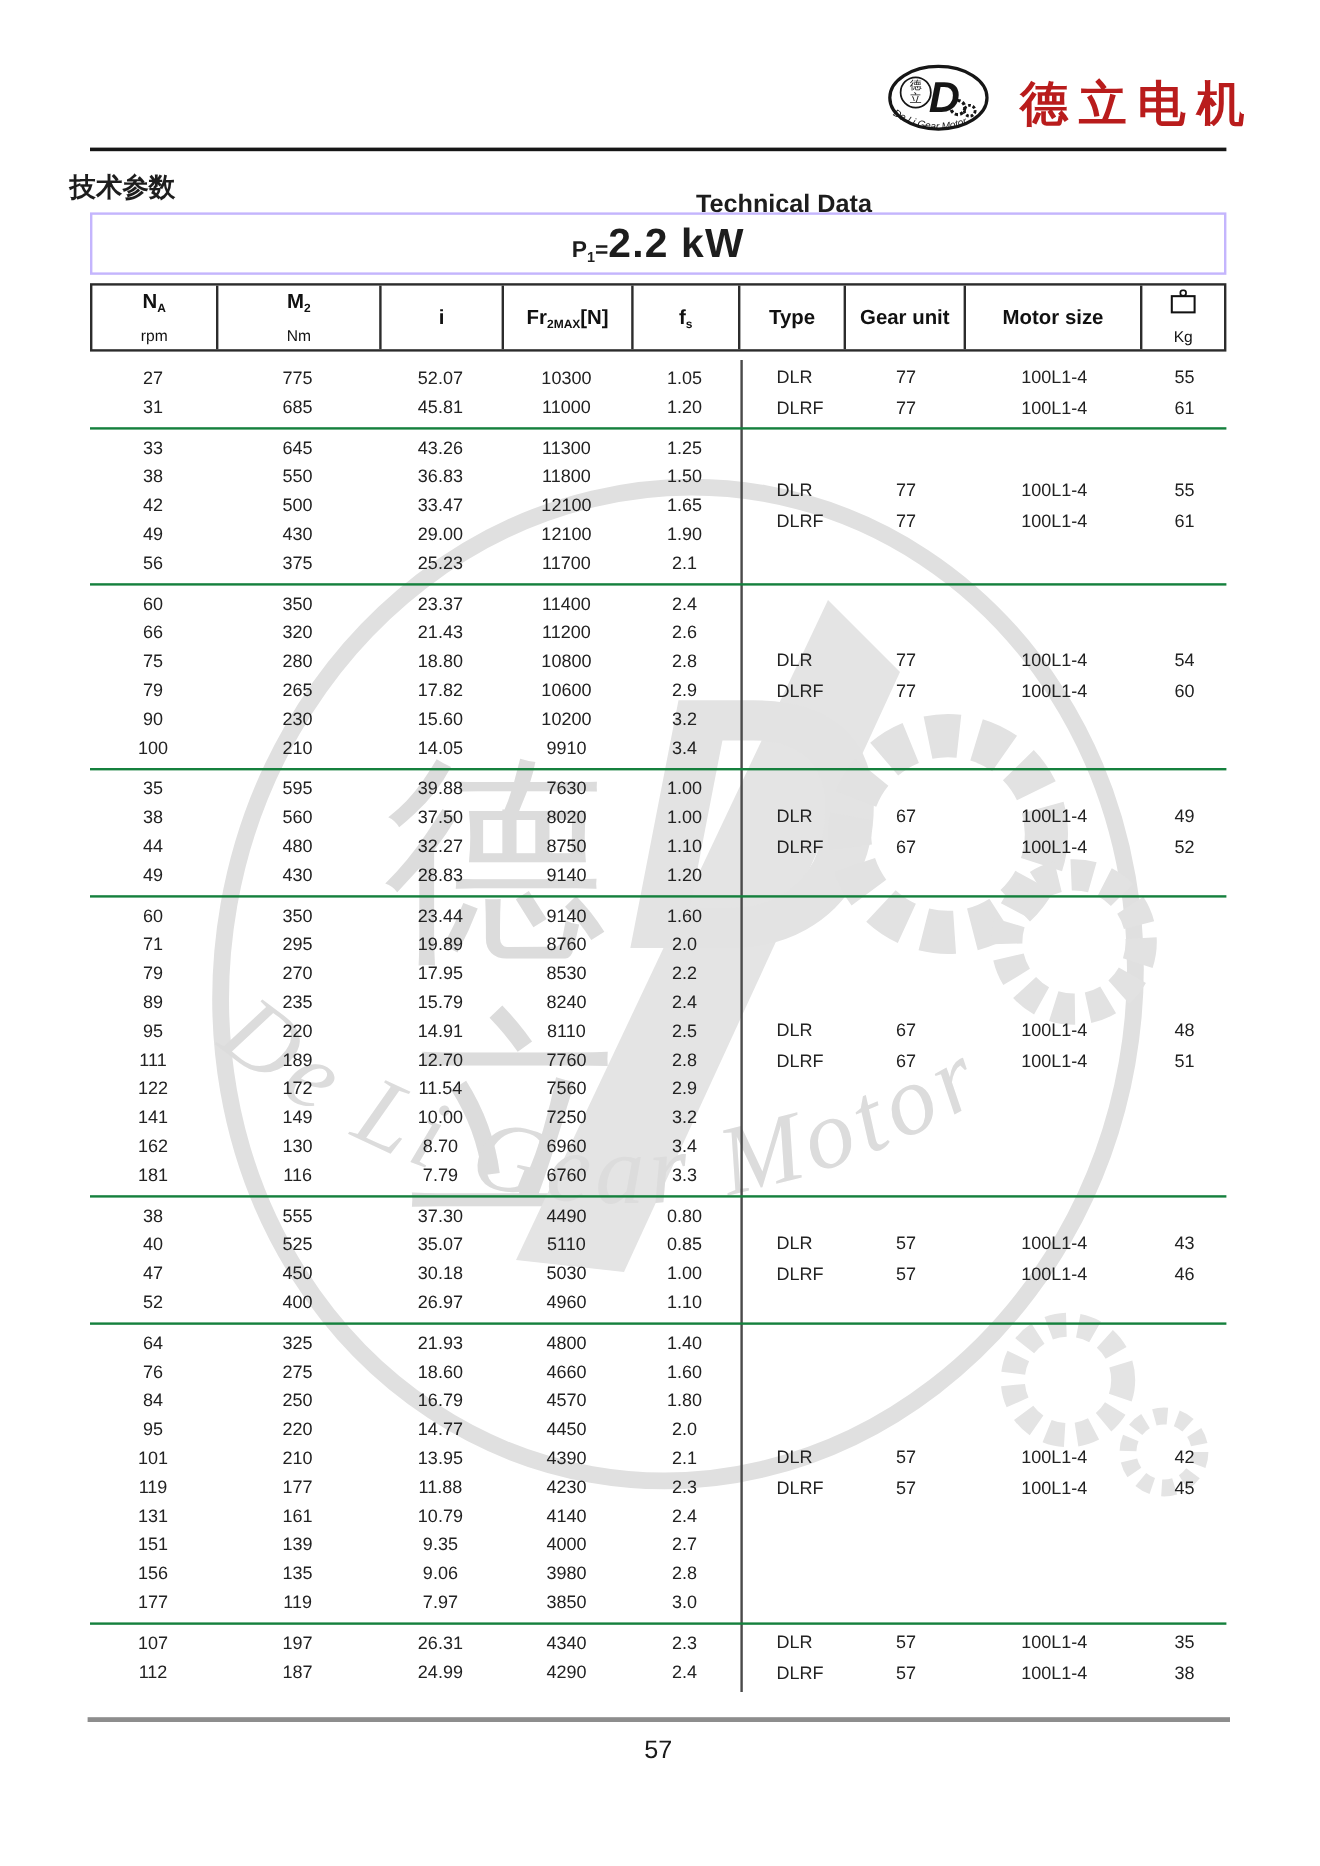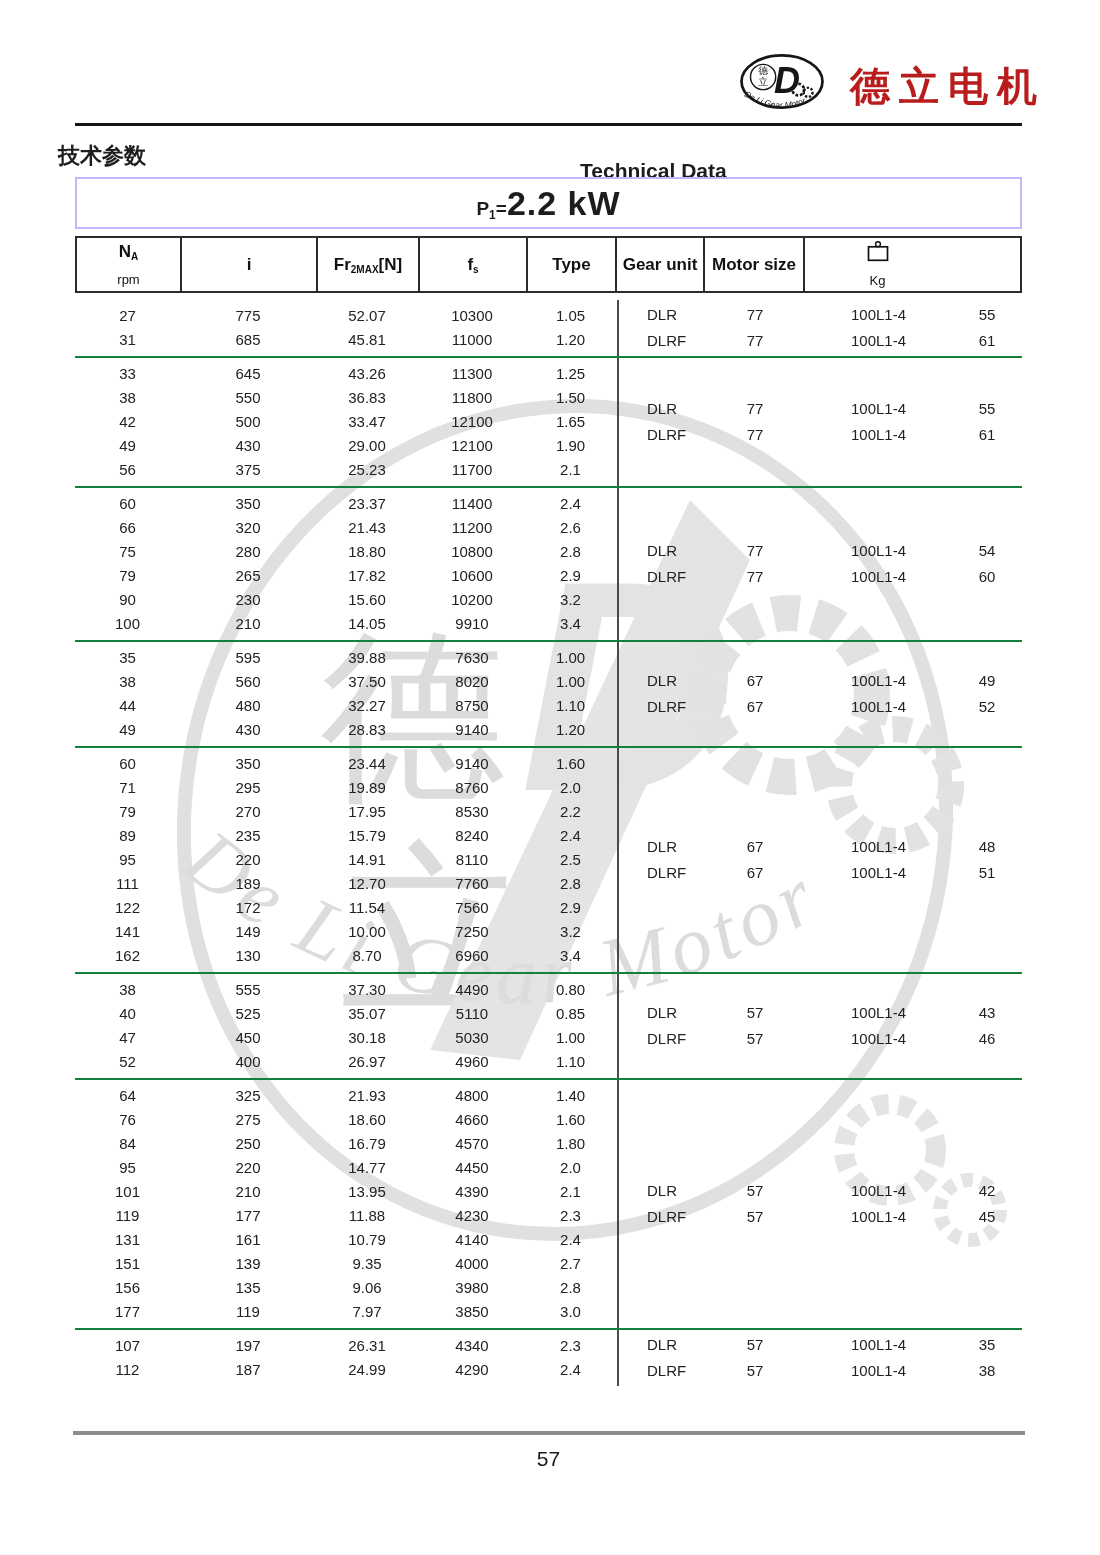--- a/index.html
+++ b/index.html
@@ -103,20 +103,24 @@
   <div class="power-box">
     <span class="power-wrap"><span class="power-p">P</span><span class="power-sub">1</span><span class="power-eq">=</span><span class="power-val">2.2 kW</span></span>
   </div>
 
   <div class="thead">
       <div class="th-cell">
         <span class="th-main"><span>N</span><span class="th-subscript">A</span></span>
         <div class="th-unit">rpm</div>
       </div>
       <div class="th-cell">
+        <span class="th-main"><span>M</span><span class="th-subscript">2</span></span>
+        <div class="th-unit">Nm</div>
+      </div>
+      <div class="th-cell">
         <span class="th-main"><span>i</span></span>
       </div>
       <div class="th-cell">
         <span class="th-main"><span>Fr</span><span class="th-subscript">2MAX</span><span>[N]</span></span>
       </div>
       <div class="th-cell">
         <span class="th-main"><span>f</span><span class="th-subscript">s</span></span>
       </div>
       <div class="th-cell">
         <span class="th-main"><span>Type</span></span>
@@ -387,20 +391,27 @@
             <div class="cell">7250</div>
             <div class="cell">3.2</div>
           </div>
           <div class="row">
             <div class="cell">162</div>
             <div class="cell">130</div>
             <div class="cell">8.70</div>
             <div class="cell">6960</div>
             <div class="cell">3.4</div>
           </div>
+          <div class="row">
+            <div class="cell">181</div>
+            <div class="cell">116</div>
+            <div class="cell">7.79</div>
+            <div class="cell">6760</div>
+            <div class="cell">3.3</div>
+          </div>
         </div>
         <div class="right-block">
           <div class="trow">
             <div class="tcell type">DLR</div>
             <div class="tcell">67</div>
             <div class="tcell">100L1-4</div>
             <div class="tcell">48</div>
           </div>
           <div class="trow">
             <div class="tcell type">DLRF</div>

